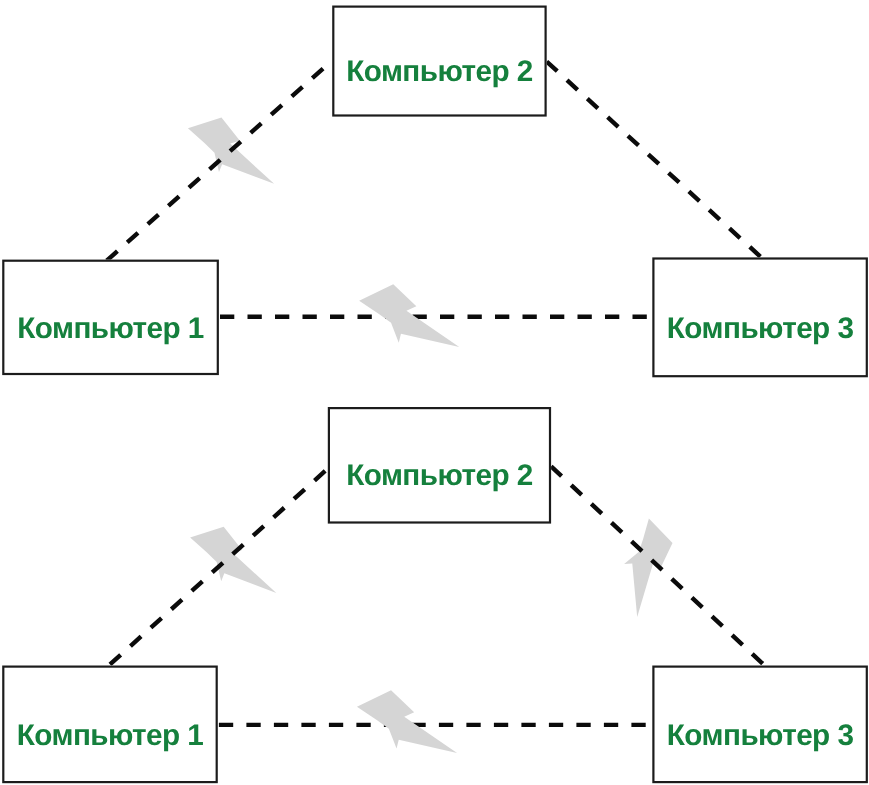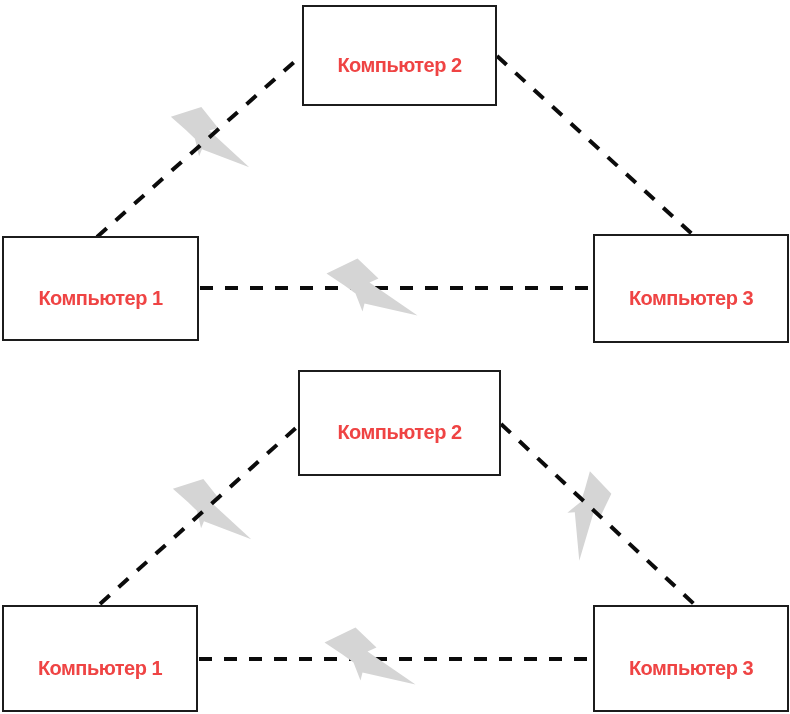--- a/index.html
+++ b/index.html
@@ -15,24 +15,24 @@
     display:block;
   }
   .node{
     position:absolute;
     box-sizing:border-box;
     background:#ffffff;
     border:2.5px solid #1c1c1c;
     display:flex;align-items:center;justify-content:center;
   }
   .node-label{
-    font-size:20px;
+    font-size:27px;
     font-weight:bold;
     letter-spacing:-0.5px;
-    color:#ef4444;
+    color:#15803d;
     padding-top:3px;
     white-space:nowrap;
     margin-top:16px;
   }
 </style>
 </head>
 <body>
 
 <div class="stage">
 

